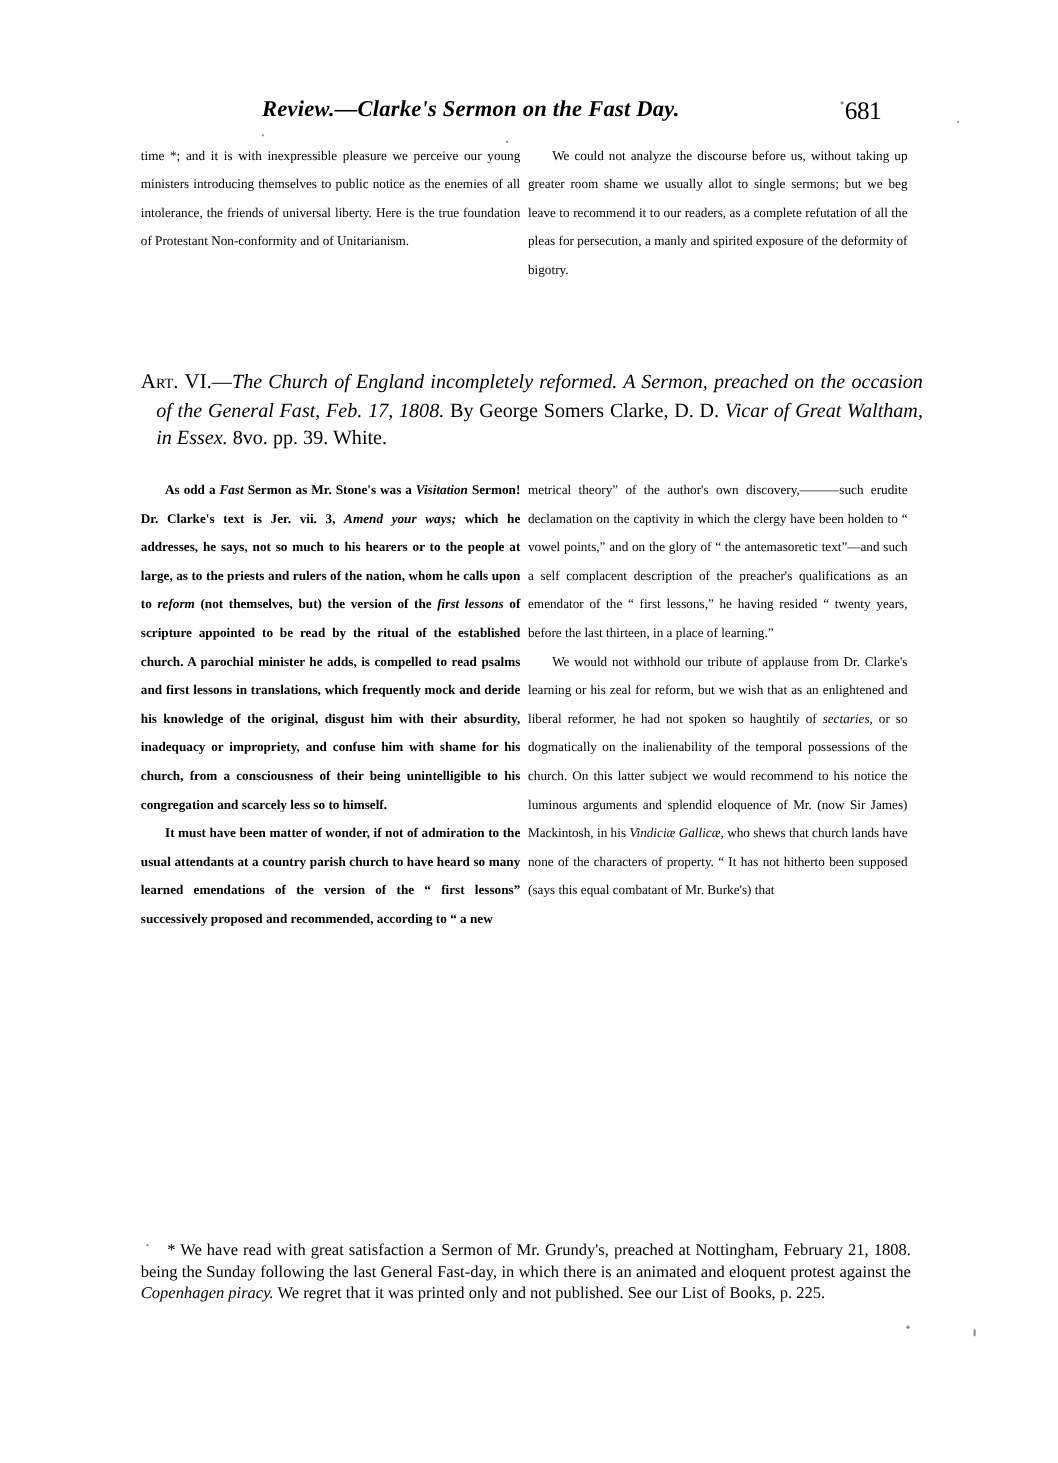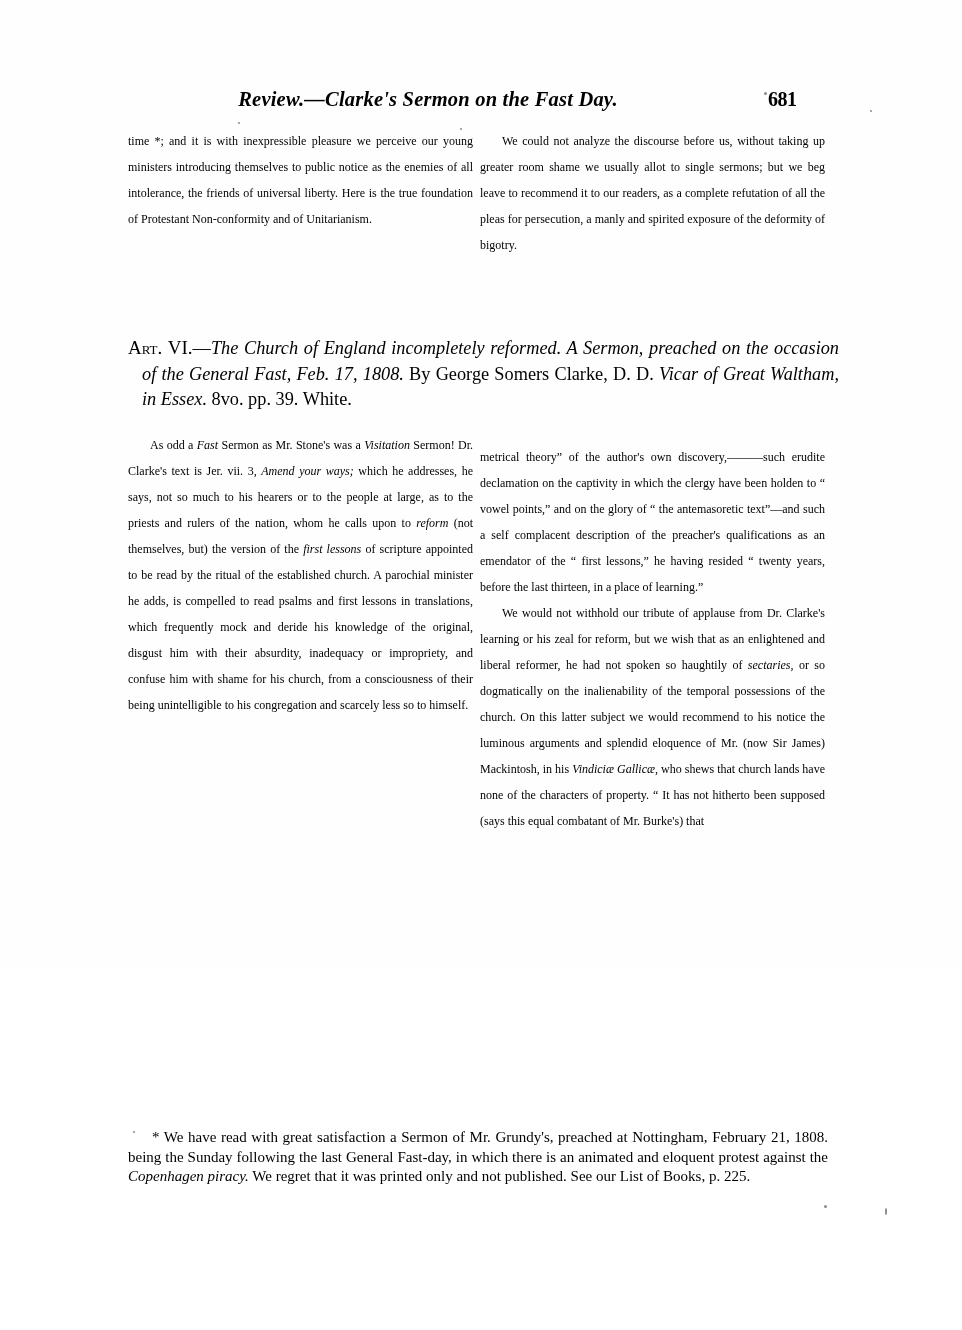--- a/index.html
+++ b/index.html
@@ -42,22 +42,22 @@
     font-style: italic;
     font-weight: bold;
     font-size: 20.5px;
     letter-spacing: 0.2px;
     white-space: nowrap;
   }
   .rh-folio {
     position: absolute;
     left: 640px;
     top: 0px;
-    font-weight: bold;
-    font-size: 20px;
+    font-weight: normal;
+    font-size: 23px;
     letter-spacing: -0.5px;
   }
 
   
   .col {
     position: absolute;
     top: 128px;
     width: 345px;
     font-size: 12px;
     line-height: 26.0px;
@@ -132,25 +132,26 @@
   </div>
 
   <div class="col col-right" style="top:128px; height:195px;">
     <p class="indent">We could not analyze the discourse before us, without taking up greater room shame we usually allot to single sermons; but we beg leave to recommend it to our readers, as a complete refutation of all the pleas for persecution, a manly and spirited exposure of the deformity of bigotry.</p>
   </div>
 
   <div class="art-head">
     <span class="smallcaps">Art. VI.</span><span>—</span><span class="ital">The Church of England incompletely reformed.</span><span class="ital"> A Sermon, preached on the occasion of the General Fast, Feb. 17, 1808.</span><span> By George Somers Clarke, D. D. </span><span class="ital">Vicar of Great Waltham, in Essex.</span><span> 8vo. pp. 39. White.</span>
   </div>
 
-  <div class="col col-left" style="top:432px; width:345px;">
+  <div class="col col-left" style="top:432px; width:345px;font-weight:bold;">
     <p class="indent"><span>As odd a </span><span class="ital">Fast</span><span> Sermon as Mr. Stone's was a </span><span class="ital">Visitation</span><span> Sermon! Dr. Clarke's text is Jer. vii. 3, </span><span class="ital">Amend your ways;</span><span> which he addresses, he says, not so much to his hearers or to the people at large, as to the priests and rulers of the nation, whom he calls upon to </span><span class="ital">reform</span><span> (not themselves, but) the version of the </span><span class="ital">first lessons</span><span> of scripture appointed to be read by the ritual of the established church. A parochial minister he adds, is compelled to read psalms and first lessons in translations, which frequently mock and deride his knowledge of the original, disgust him with their absurdity, inadequacy or impropriety, and confuse him with shame for his church, from a consciousness of their being unintelligible to his congregation and scarcely less so to himself.</span></p>
+    <p class="indent">It must have been matter of wonder, if not of admiration to the usual attendants at a country parish church to have heard so many learned emendations of the version of the “ first lessons” successively proposed and recommended, according to “ a new</p>
   </div>
 
-  <div class="col col-right" style="top:444px; width:345px;">
+  <div class="col col-right" style="top:432px; width:345px;">
     <p class="noindent">metrical theory” of the author's own discovery,———such erudite declamation on the captivity in which the clergy have been holden to “ vowel points,” and on the glory of “ the antemasoretic text”—and such a self complacent description of the preacher's qualifications as an emendator of the “ first lessons,” he having resided “ twenty years, before the last thirteen, in a place of learning.”</p>
     <p class="indent"><span>We would not withhold our tribute of applause from Dr. Clarke's learning or his zeal for reform, but we wish that as an enlightened and liberal reformer, he had not spoken so haughtily of </span><span class="ital">sectaries,</span><span> or so dogmatically on the inalienability of the temporal possessions of the church. On this latter subject we would recommend to his notice the luminous arguments and splendid eloquence of Mr. (now Sir James) Mackintosh, in his </span><span class="ital">Vindiciæ Gallicæ</span><span>, who shews that church lands have none of the characters of property. “ It has not hitherto been supposed (says this equal combatant of Mr. Burke's) that</span></p>
   </div>
 
   <div class="footnote">
     <p><span>* </span><span>We have read with great satisfaction a Sermon of Mr. Grundy's, preached at Nottingham, February 21, 1808. being the Sunday following the last General Fast-day, in which there is an animated and eloquent protest against the </span><span class="ital">Copenhagen piracy.</span><span> We regret that it was printed only and not published. See our List of Books, p. 225.</span></p>
   </div>
 
   <div class="speck" style="left:824px; top:1205px; width:3px; height:3px;"></div>
   <div class="speck" style="left:885px; top:1208px; width:2px; height:7px;"></div>

